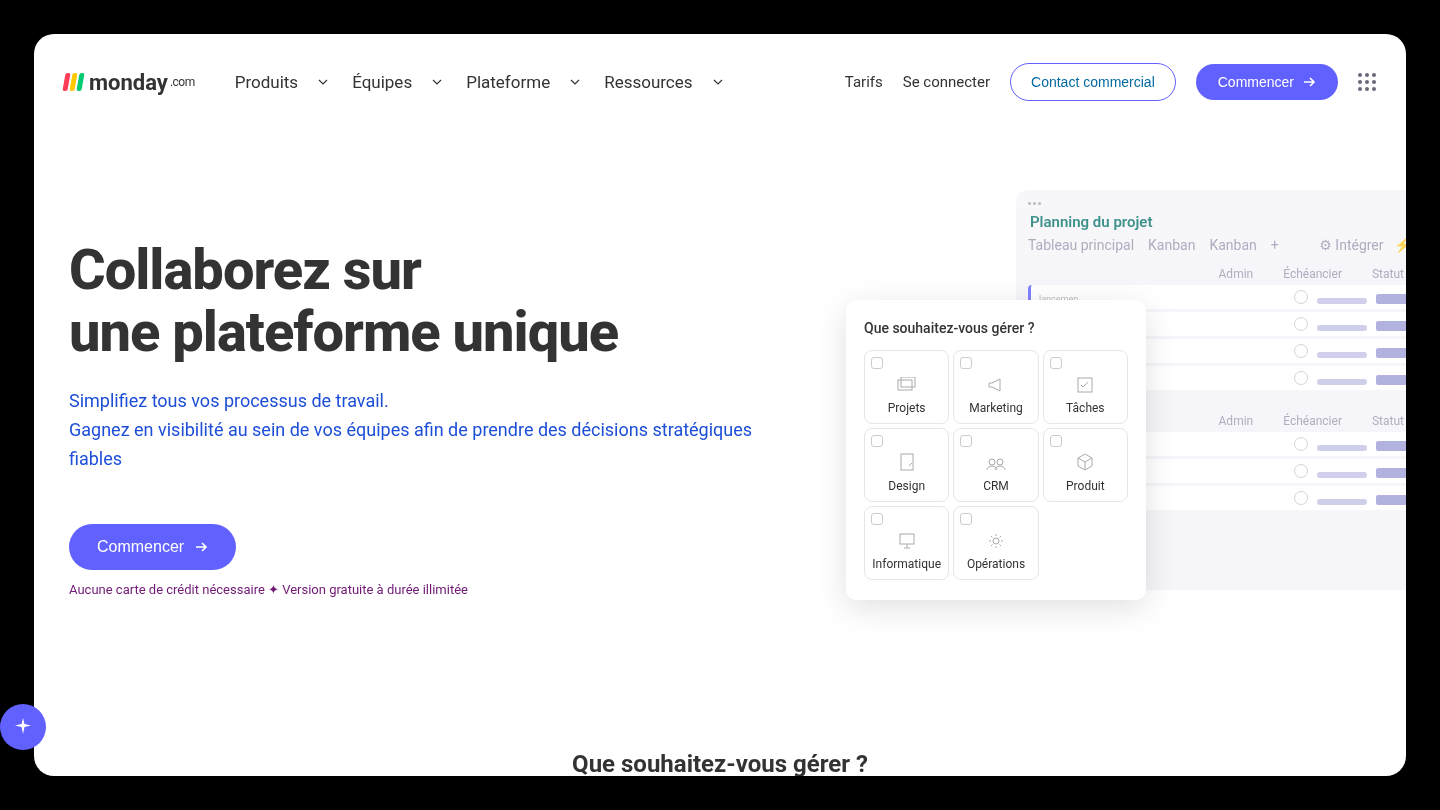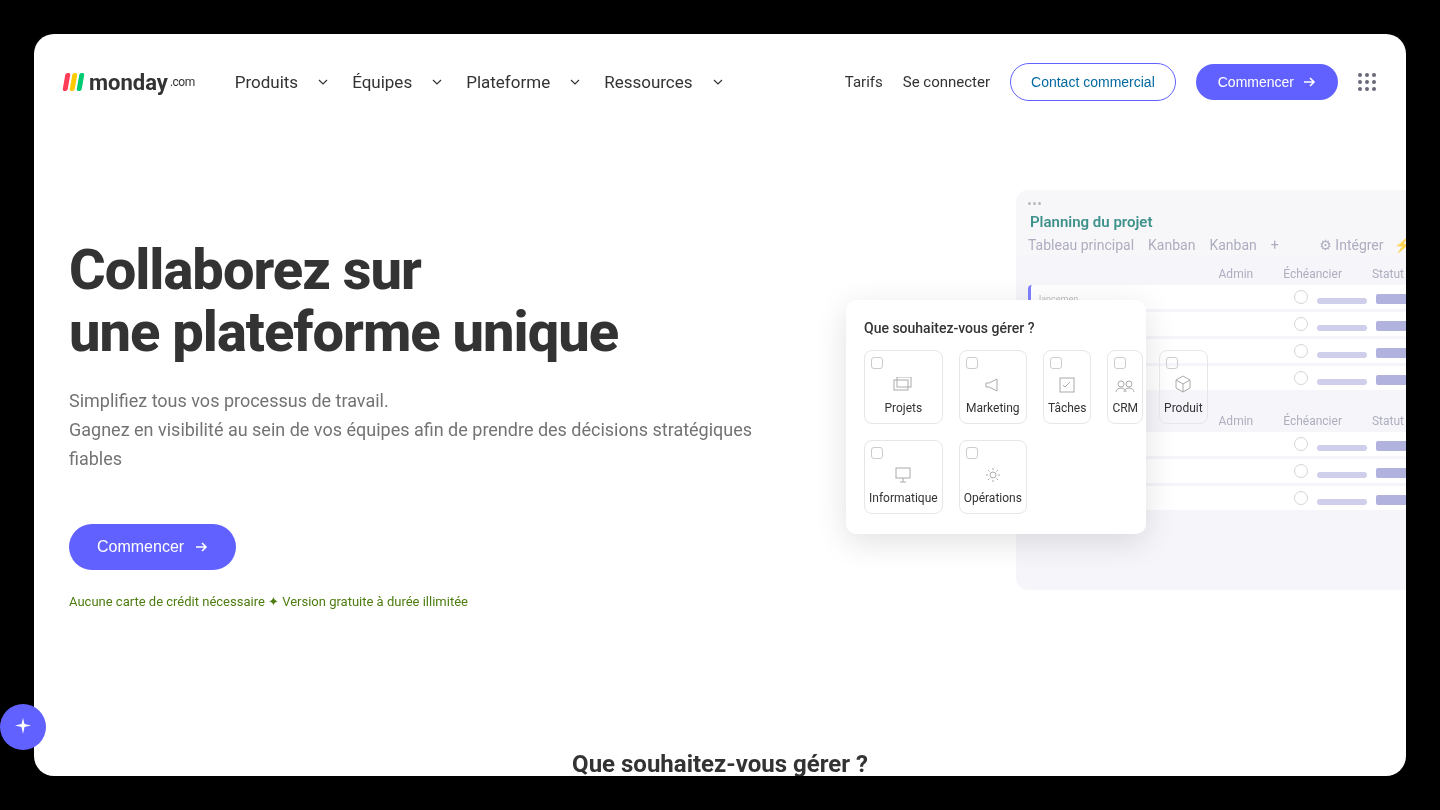--- a/index.html
+++ b/index.html
@@ -16,38 +16,38 @@
 .spacer { flex: 1; }
 .right-links { display: flex; align-items: center; gap: 20px; font-size: 15px; color: #333; }
 .right-links span { cursor: pointer; }
 .btn-outline { border: 1px solid #6161ff; color: #0369a1; padding: 10px 20px; border-radius: 30px; font-size: 14px; cursor: pointer; background: #fff; }
 .btn-primary { background: #6161ff; color: #fff; padding: 10px 22px; border-radius: 30px; font-size: 14px; cursor: pointer; border: none; display: flex; align-items: center; gap: 8px; }
 .apps-icon { display: grid; grid-template-columns: repeat(3, 4px); grid-template-rows: repeat(3, 4px); gap: 3px; cursor: pointer; }
 .apps-icon span { background: #676879; border-radius: 50%; width: 4px; height: 4px; }
 .hero { display: flex; padding: 60px 0 0 35px; position: relative; }
 .hero-left { flex: 0 0 55%; padding-top: 50px; }
 .hero-title { font-size: 56px; font-weight: 800; color: #333; line-height: 1.1; letter-spacing: -1px; margin-bottom: 24px; }
-.hero-sub { font-size: 18px; color: #737373; line-height: 1.6; margin-bottom: 50px; }
+.hero-sub { font-size: 18px; color: #1d4ed8; line-height: 1.6; margin-bottom: 50px; }
 .hero-cta { display: inline-flex; align-items: center; gap: 10px; background: #6161ff; color: #fff; padding: 14px 28px; border-radius: 30px; font-size: 16px; cursor: pointer; border: none; }
-.hero-hint { font-size: 13px; color: #4d7c0f; margin-top: 24px; }
+.hero-hint { font-size: 13px; color: #701a75; margin-top: 12px; }
 .hero-right { position: absolute; right: 0; top: 50px; width: 560px; }
 .mock-bg { position: absolute; right: -30px; top: 10px; width: 420px; height: 400px; background: #f5f5f9; border-radius: 12px; padding: 12px; opacity: 0.8; }
 .mock-title { color: #0f766e; font-size: 15px; font-weight: 600; margin: 8px 0 6px 2px; }
 .mock-tabs { display: flex; gap: 14px; font-size: 14px; color: #9999b0; margin-bottom: 10px; }
 .mock-tabs .extras { margin-left: auto; }
 .mock-table { margin-bottom: 20px; }
 .mock-thead { display: flex; justify-content: flex-end; gap: 30px; font-size: 12px; color: #9999b0; padding: 4px 20px; }
 .mock-row { display: flex; align-items: flex-end; gap: 9px; background: #fff; border-radius: 4px; padding: 5px 8px; margin-bottom: 3px; font-size: 9px; color: #aaa; border-left: 3px solid #6161ff; }
 .mock-row .cell-text { width: 60px; overflow: hidden; }
 .mock-row .avatar { width: 14px; height: 14px; border-radius: 50%; border: 1px solid #ccc; margin-left: auto; }
 .mock-row .pill { width: 50px; height: 6px; background: #c4c4e8; border-radius: 3px; }
 .mock-row .pill2 { width: 40px; height: 10px; background: #a0a0d8; border-radius: 2px; }
 .card { position: absolute; top: 120px; left: 0; width: 300px; background: #fff; border-radius: 10px; box-shadow: 0 8px 32px rgba(0,0,0,0.12); padding: 20px 18px; }
 .card-title { font-size: 14px; color: #333; margin-bottom: 14px; font-weight: 500; }
-.card-grid { display: grid; grid-template-columns: repeat(5, 1fr); gap: 16px; }
+.card-grid { display: grid; grid-template-columns: repeat(3, 1fr); gap: 4px; }
 .card-cell { border: 1px solid #e6e6e6; border-radius: 8px; height: 74px; position: relative; display: flex; flex-direction: column; align-items: center; justify-content: flex-end; padding: 8px 4px; cursor: pointer; }
 .card-cell .check { position: absolute; top: 6px; left: 6px; width: 12px; height: 12px; border: 1px solid #ccc; border-radius: 3px; }
 .card-cell .icon { color: #aaa; margin-bottom: 8px; }
 .card-cell .label { font-size: 12px; color: #333; }
 .section-teaser { position: absolute; bottom: -2px; left: 0; right: 0; text-align: center; font-size: 24px; font-weight: 700; color: #333; }
 .fab { position: absolute; bottom: 60px; left: 0; width: 46px; height: 46px; background: #6161ff; border-radius: 50%; display: flex; align-items: center; justify-content: center; color: #fff; cursor: pointer; }
 .arrow-icon { width: 14px; height: 14px; }
 </style>
 </head>
 <body>
@@ -227,20 +227,28 @@
           <div class="card-cell">
               <span class="check"></span>
               <svg class="icon" width="16" height="16" viewBox="0 0 16 16">
                 <rect x="1" y="1" width="14" height="14" fill="none" stroke="#aaa"></rect>
                 <path d="M4 8l2 2 5-5" fill="none" stroke="#aaa"></path>
               </svg>
               <span class="label">Tâches</span>
             </div>
           <div class="card-cell">
               <span class="check"></span>
+              <svg class="icon" width="16" height="18" viewBox="0 0 16 18">
+                <rect x="2" y="1" width="12" height="16" fill="none" stroke="#aaa"></rect>
+                <path d="M10 13l3-3" stroke="#aaa"></path>
+              </svg>
+              <span class="label">Design</span>
+            </div>
+          <div class="card-cell">
+              <span class="check"></span>
               <svg class="icon" width="20" height="14" viewBox="0 0 20 14">
                 <circle cx="6" cy="5" r="3" fill="none" stroke="#aaa"></circle>
                 <circle cx="14" cy="5" r="3" fill="none" stroke="#aaa"></circle>
                 <path d="M1 13c0-2 2-4 5-4s5 2 5 4M9 13c0-2 2-4 5-4s5 2 5 4" fill="none" stroke="#aaa"></path>
               </svg>
               <span class="label">CRM</span>
             </div>
           <div class="card-cell">
               <span class="check"></span>
               <svg class="icon" width="16" height="18" viewBox="0 0 16 18">

